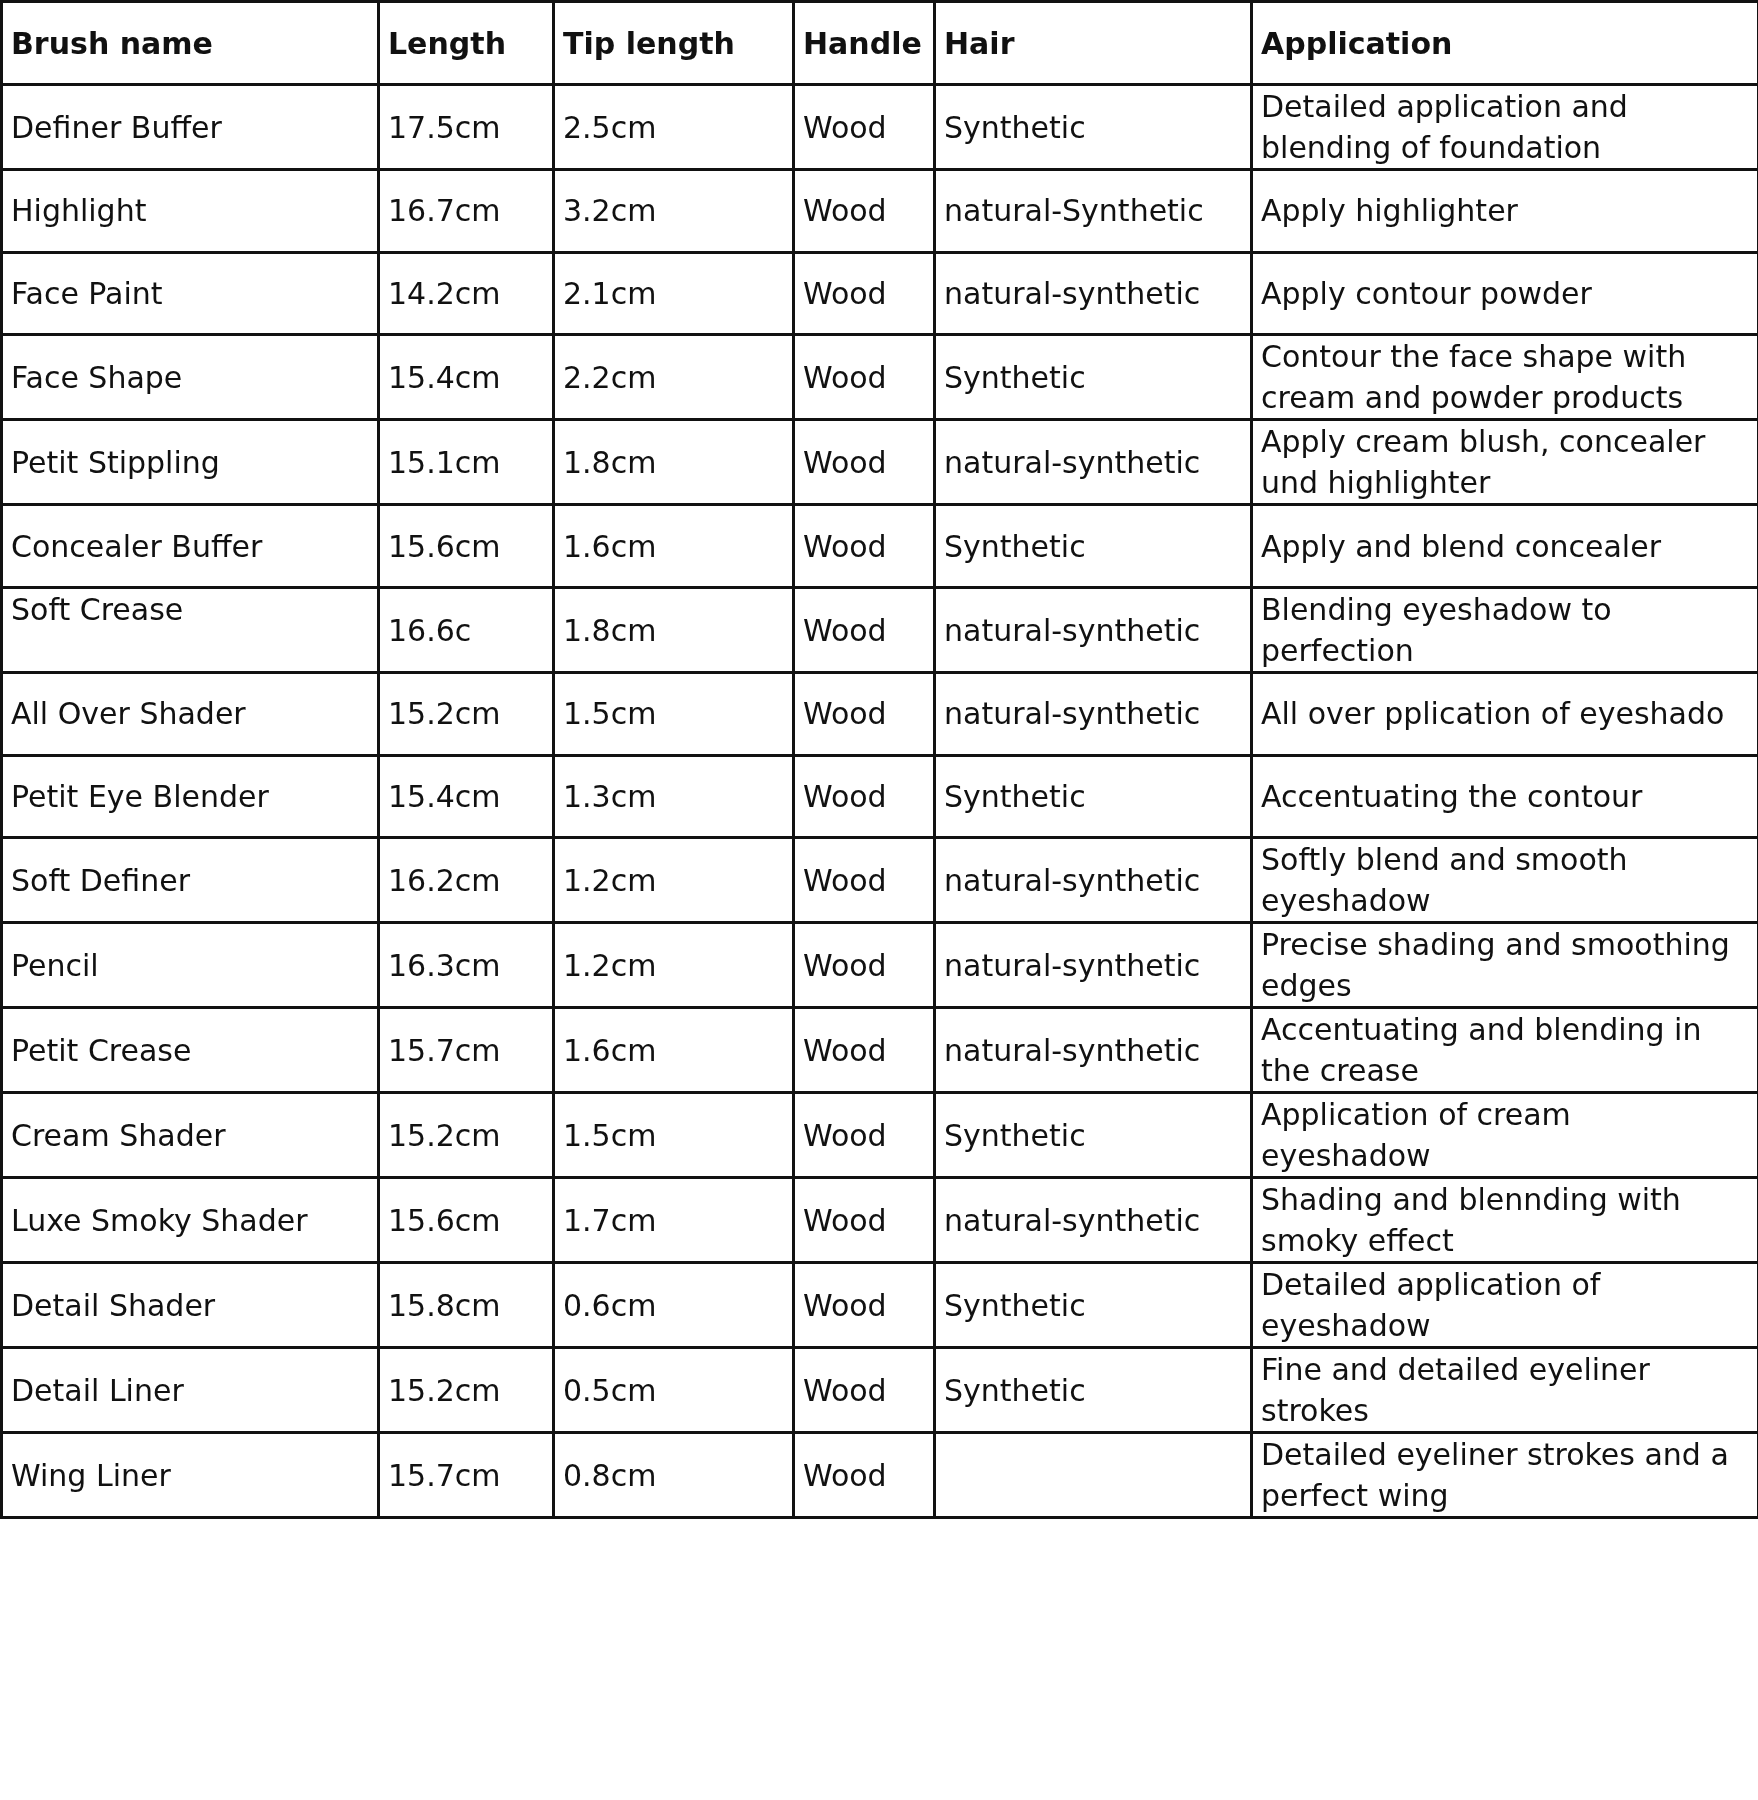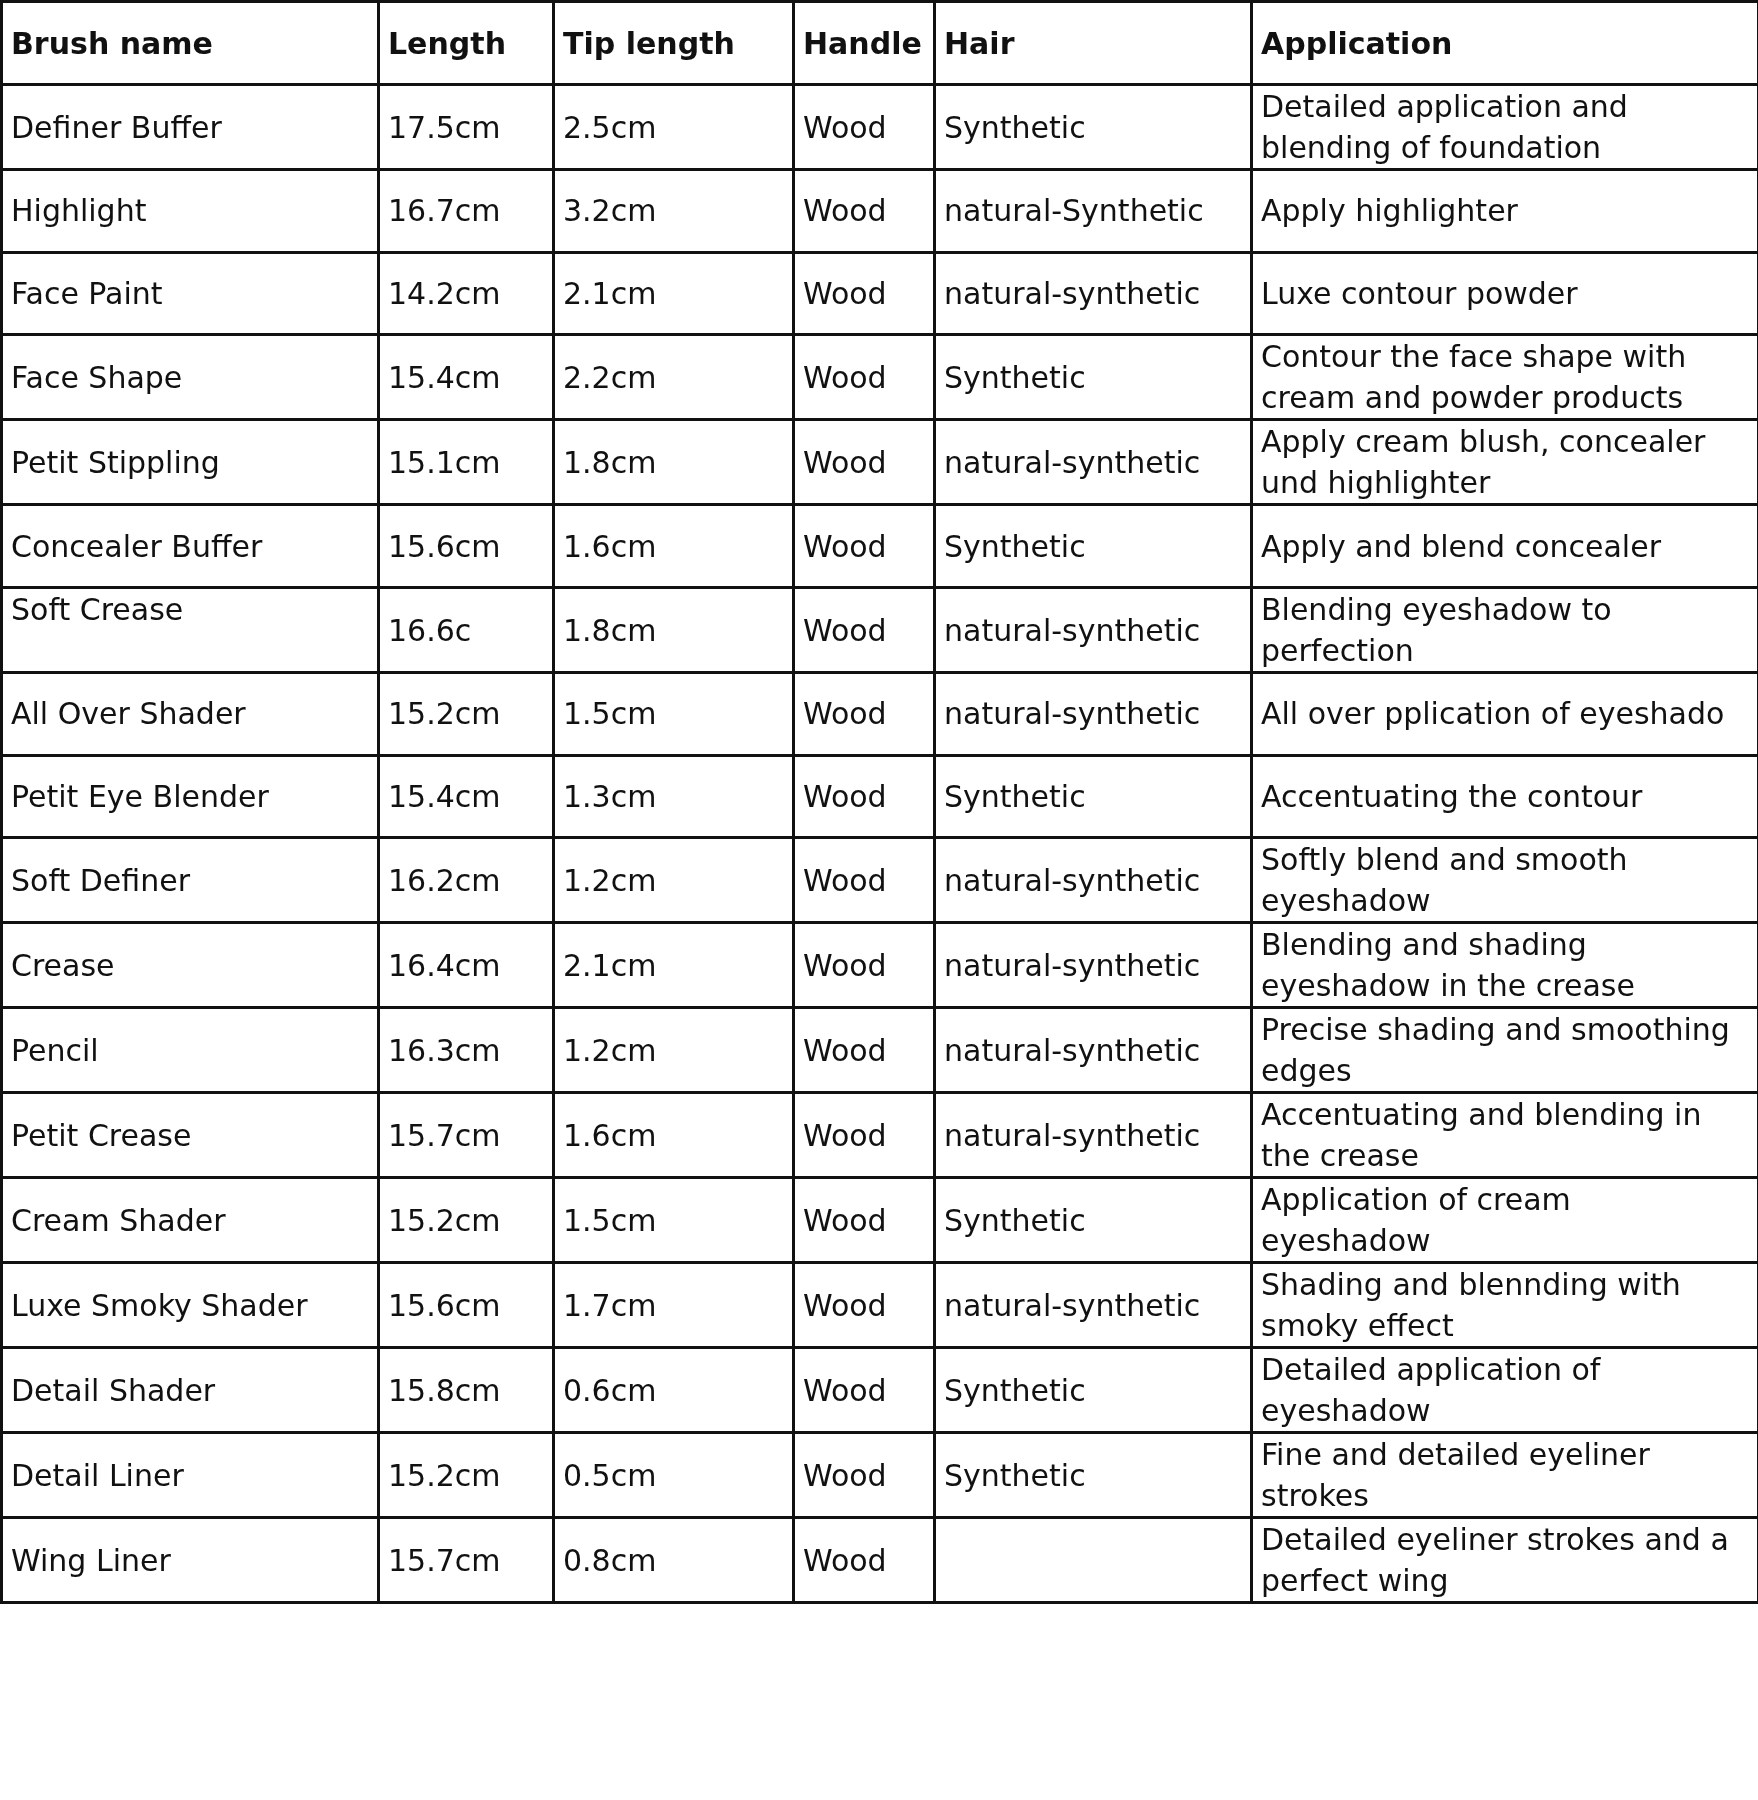--- a/index.html
+++ b/index.html
@@ -99,21 +99,21 @@
           <span class="app-line">Apply highlighter</span>
         </td>
       </tr>
       <tr>
         <td class="name-cell">Face Paint</td>
         <td>14.2cm</td>
         <td>2.1cm</td>
         <td>Wood</td>
         <td>natural-synthetic</td>
         <td class="app-cell">
-          <span class="app-line">Luxe contour powder</span>
+          <span class="app-line">Apply contour powder</span>
         </td>
       </tr>
       <tr>
         <td class="name-cell">Face Shape</td>
         <td>15.4cm</td>
         <td>2.2cm</td>
         <td>Wood</td>
         <td>Synthetic</td>
         <td class="app-cell">
           <span class="app-line">Contour the face shape with</span>
@@ -174,31 +174,20 @@
       </tr>
       <tr>
         <td class="name-cell">Soft Definer</td>
         <td>16.2cm</td>
         <td>1.2cm</td>
         <td>Wood</td>
         <td>natural-synthetic</td>
         <td class="app-cell">
           <span class="app-line">Softly blend and smooth</span>
           <span class="app-line">eyeshadow</span>
-        </td>
-      </tr>
-      <tr>
-        <td class="name-cell">Crease</td>
-        <td>16.4cm</td>
-        <td>2.1cm</td>
-        <td>Wood</td>
-        <td>natural-synthetic</td>
-        <td class="app-cell">
-          <span class="app-line">Blending and shading</span>
-          <span class="app-line">eyeshadow in the crease</span>
         </td>
       </tr>
       <tr>
         <td class="name-cell">Pencil</td>
         <td>16.3cm</td>
         <td>1.2cm</td>
         <td>Wood</td>
         <td>natural-synthetic</td>
         <td class="app-cell">
           <span class="app-line">Precise shading and smoothing</span>

